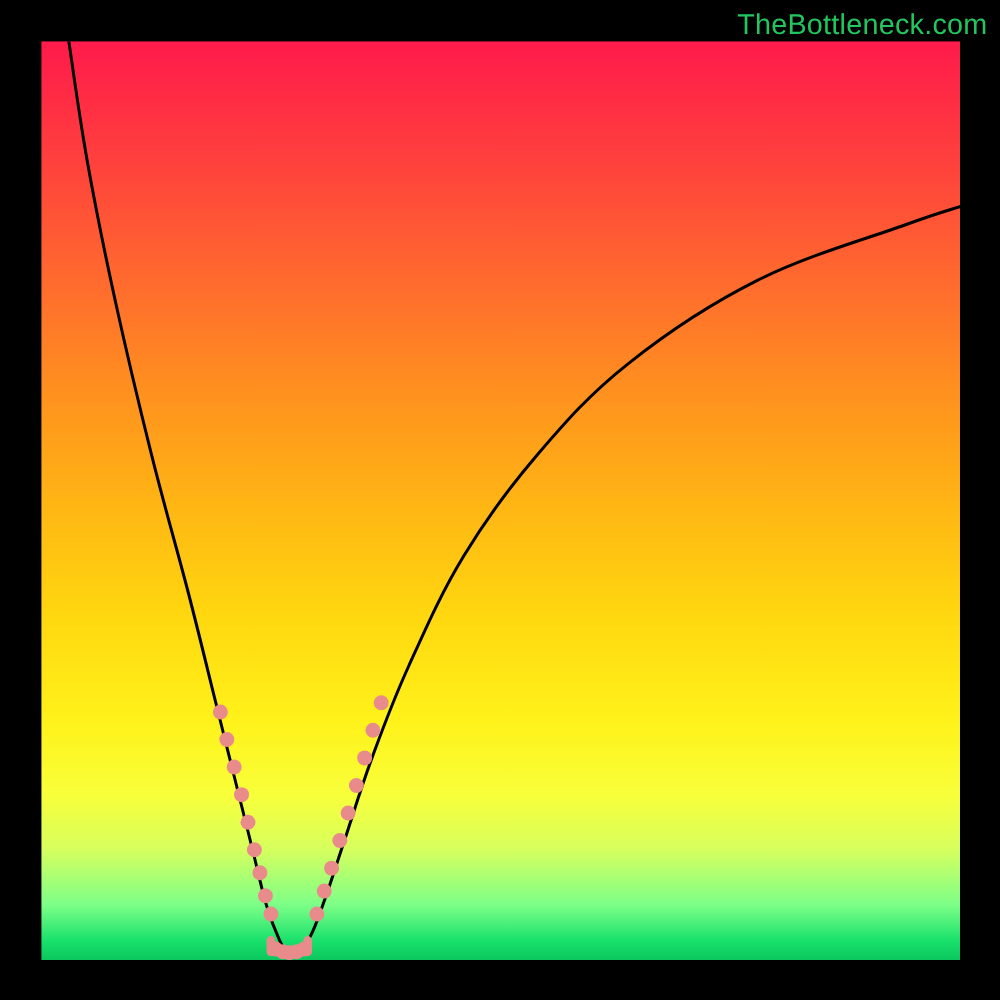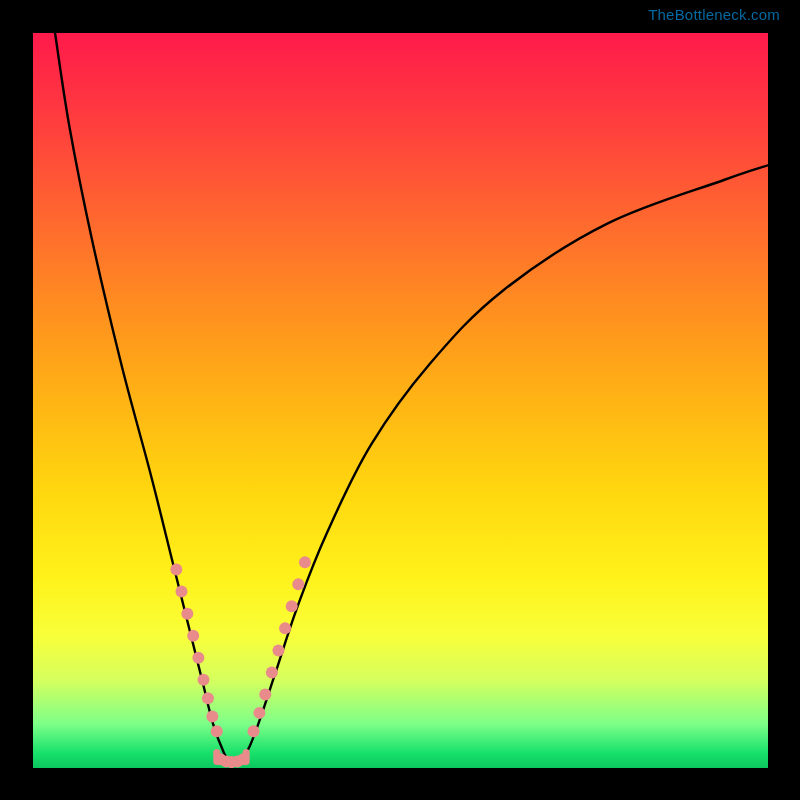--- a/index.html
+++ b/index.html
@@ -40,23 +40,23 @@
       #fff21a 74%,
       #f8ff3a 82%,
       #d6ff5e 88%,
       #7dff88 94%,
       #17e06b 98%,
       #0cc65e 100%);
   }
   .watermark {
     position: absolute;
     top: 6px;
-    right: 20px;
-    color: #0369a1;
-    font-size: 15px;
+    right: 10px;
+    color: #22c55e;
+    font-size: 23px;
     font-weight: 500;
     letter-spacing: 0.2px;
   }
   svg.curves {
     position: absolute;
     inset: 0;
     width: 735px;
     height: 735px;
   }
 </style>

